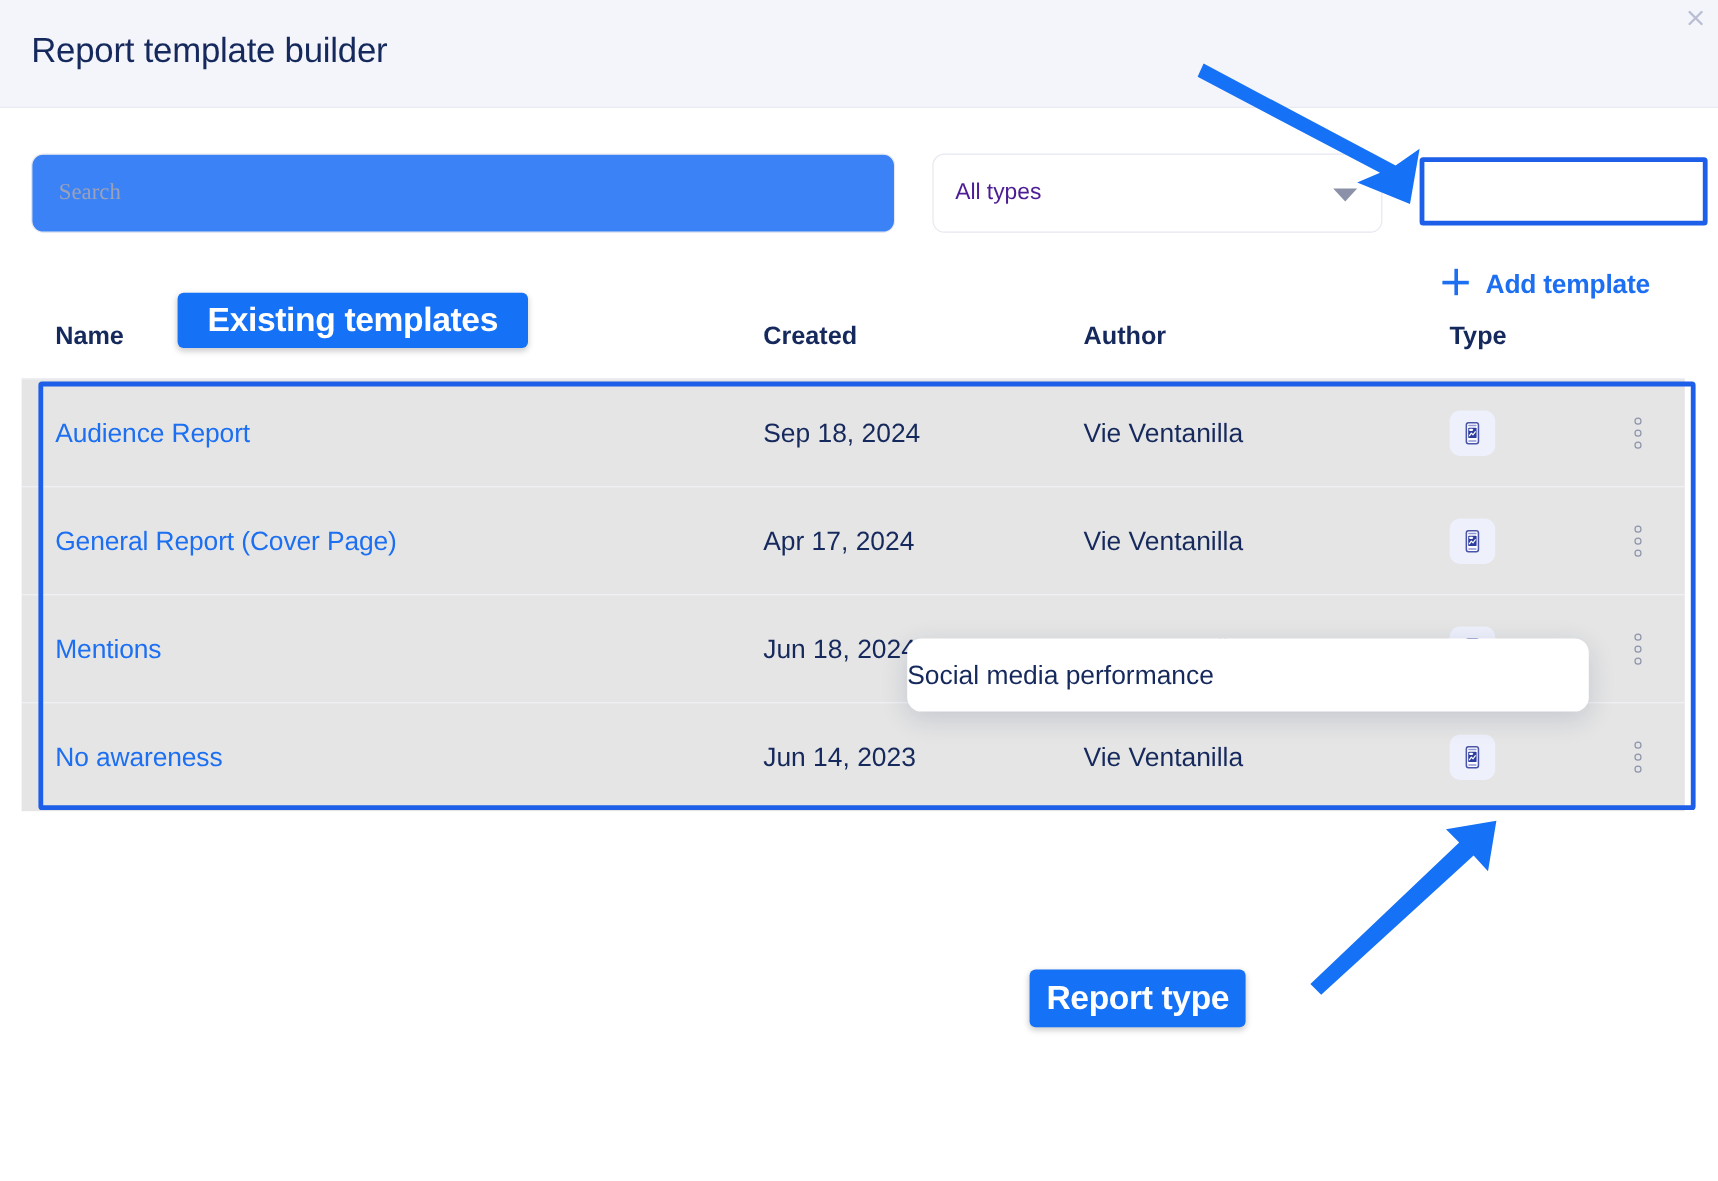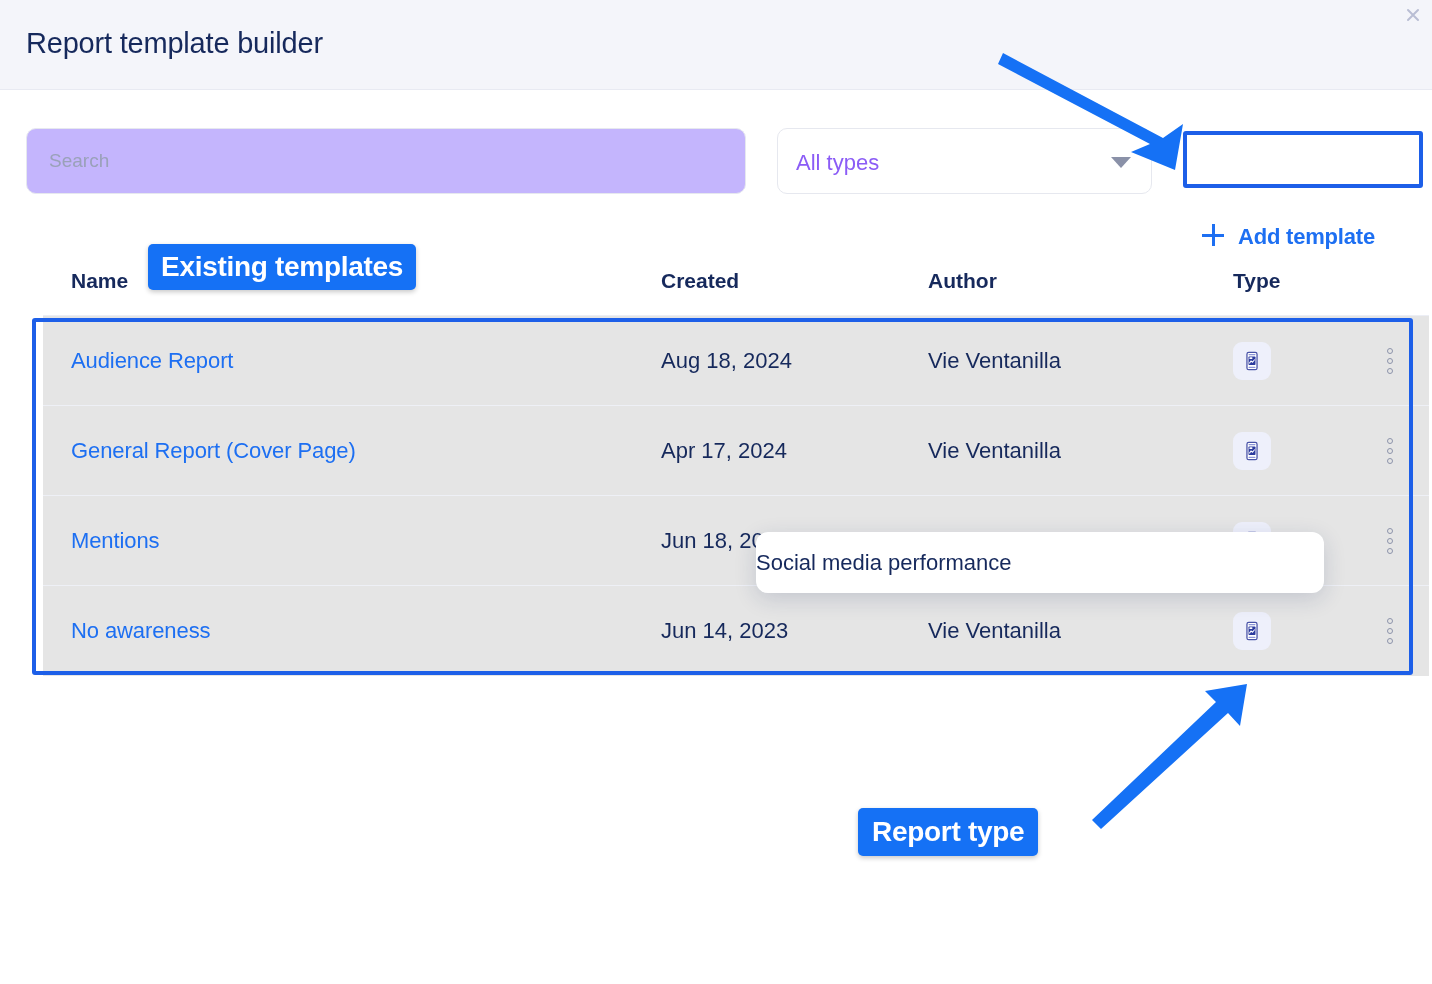--- a/index.html
+++ b/index.html
@@ -48,43 +48,43 @@
     left: 0; top: 90px;
     width: 1432px; height: 130px;
     background: #ffffff;
   }
   .search-input {
     position: absolute;
     left: 26px; top: 38px;
     width: 720px; height: 66px;
     border: 1px solid #e6e8ef;
     border-radius: 10px;
-    background: #c4b5fd;
-    font-family: Liberation Sans, sans-serif;
+    background: #3b82f6;
+    font-family: Liberation Serif, serif;
     font-size: 19px;
     color: #16295c;
     padding: 16px 22px;
     outline: none;
   }
   .search-input::placeholder { color: #9aa1b9; }
 
   .type-select {
     position: absolute;
     left: 777px; top: 38px;
     width: 375px; height: 66px;
     border: 1px solid #e6e8ef;
     border-radius: 10px;
     background: #ffffff;
     cursor: pointer;
   }
   .type-select .sel-label {
     position: absolute;
     left: 18px; top: 21px;
-    font-size: 22px;
-    color: #8b5cf6;
+    font-size: 19px;
+    color: #4c1d95;
   }
   .chevron-down-icon {
     position: absolute;
     right: 20px; top: 28px;
     width: 0; height: 0;
     border-left: 10px solid transparent;
     border-right: 10px solid transparent;
     border-top: 11px solid #8a91a8;
   }
 
@@ -117,21 +117,21 @@
     font-size: 22px;
     font-weight: bold;
     color: #1d6ff2;
     letter-spacing: -0.2px;
     white-space: nowrap;
   }
 
   
   .table-wrap {
     position: absolute;
-    left: 43px; top: 223px;
+    left: 18px; top: 223px;
     width: 1386px;
   }
   .thead {
     position: relative;
     height: 93px;
     border-bottom: 1px solid #eceef5;
   }
   .th {
     position: absolute;
     top: 46px;
@@ -233,21 +233,21 @@
     white-space: nowrap;
     z-index: 40;
   }
   .anno-create {
     left: 602px; top: 19px;
     height: 48px; padding: 0 14px;
     font-size: 28px;
   }
   .anno-existing {
     left: 148px; top: 244px;
-    height: 46px; padding: 0 13px;
+    height: 46px; padding: 0 25px;
     font-size: 28px;
   }
   .anno-reporttype {
     left: 858px; top: 808px;
     height: 48px; padding: 16px 14px;
     font-size: 28px;
   }
 
   .anno-box {
     position: absolute;
@@ -300,21 +300,21 @@
       <div class="th th-name">Name</div>
       <div class="th th-created">Created</div>
       <div class="th th-author">Author</div>
       <div class="th th-type">Type</div>
     </div>
 
     <div class="tbody">
 
       <div class="trow">
         <div class="cell cell-name">Audience Report</div>
-        <div class="cell cell-created">Aug 18, 2024</div>
+        <div class="cell cell-created">Sep 18, 2024</div>
         <div class="cell cell-author">Vie Ventanilla</div>
         <div class="type-chip">
           <svg viewBox="0 0 24 24" width="22" height="22" aria-hidden="true">
             <rect x="6.5" y="2.5" width="11" height="19" rx="2" fill="#ffffff" stroke="#4a54a8" stroke-width="1.4"></rect>
             <rect x="8.2" y="4.4" width="7.6" height="1.2" rx="0.6" fill="#8e97d6"></rect>
             <rect x="8.2" y="18.4" width="7.6" height="1.3" rx="0.65" fill="#8e97d6"></rect>
             <rect x="8.2" y="7" width="7.6" height="9.4" rx="0.8" fill="#2c3b9e"></rect>
             <path d="M9.1 14.6 L11 11.9 L12.6 13.4 L14.9 10.3" stroke="#ffffff" stroke-width="1.1" fill="none" stroke-linejoin="round"></path>
             <rect x="9.2" y="8" width="3.2" height="1.9" rx="0.4" fill="#ffffff"></rect>
           </svg>

